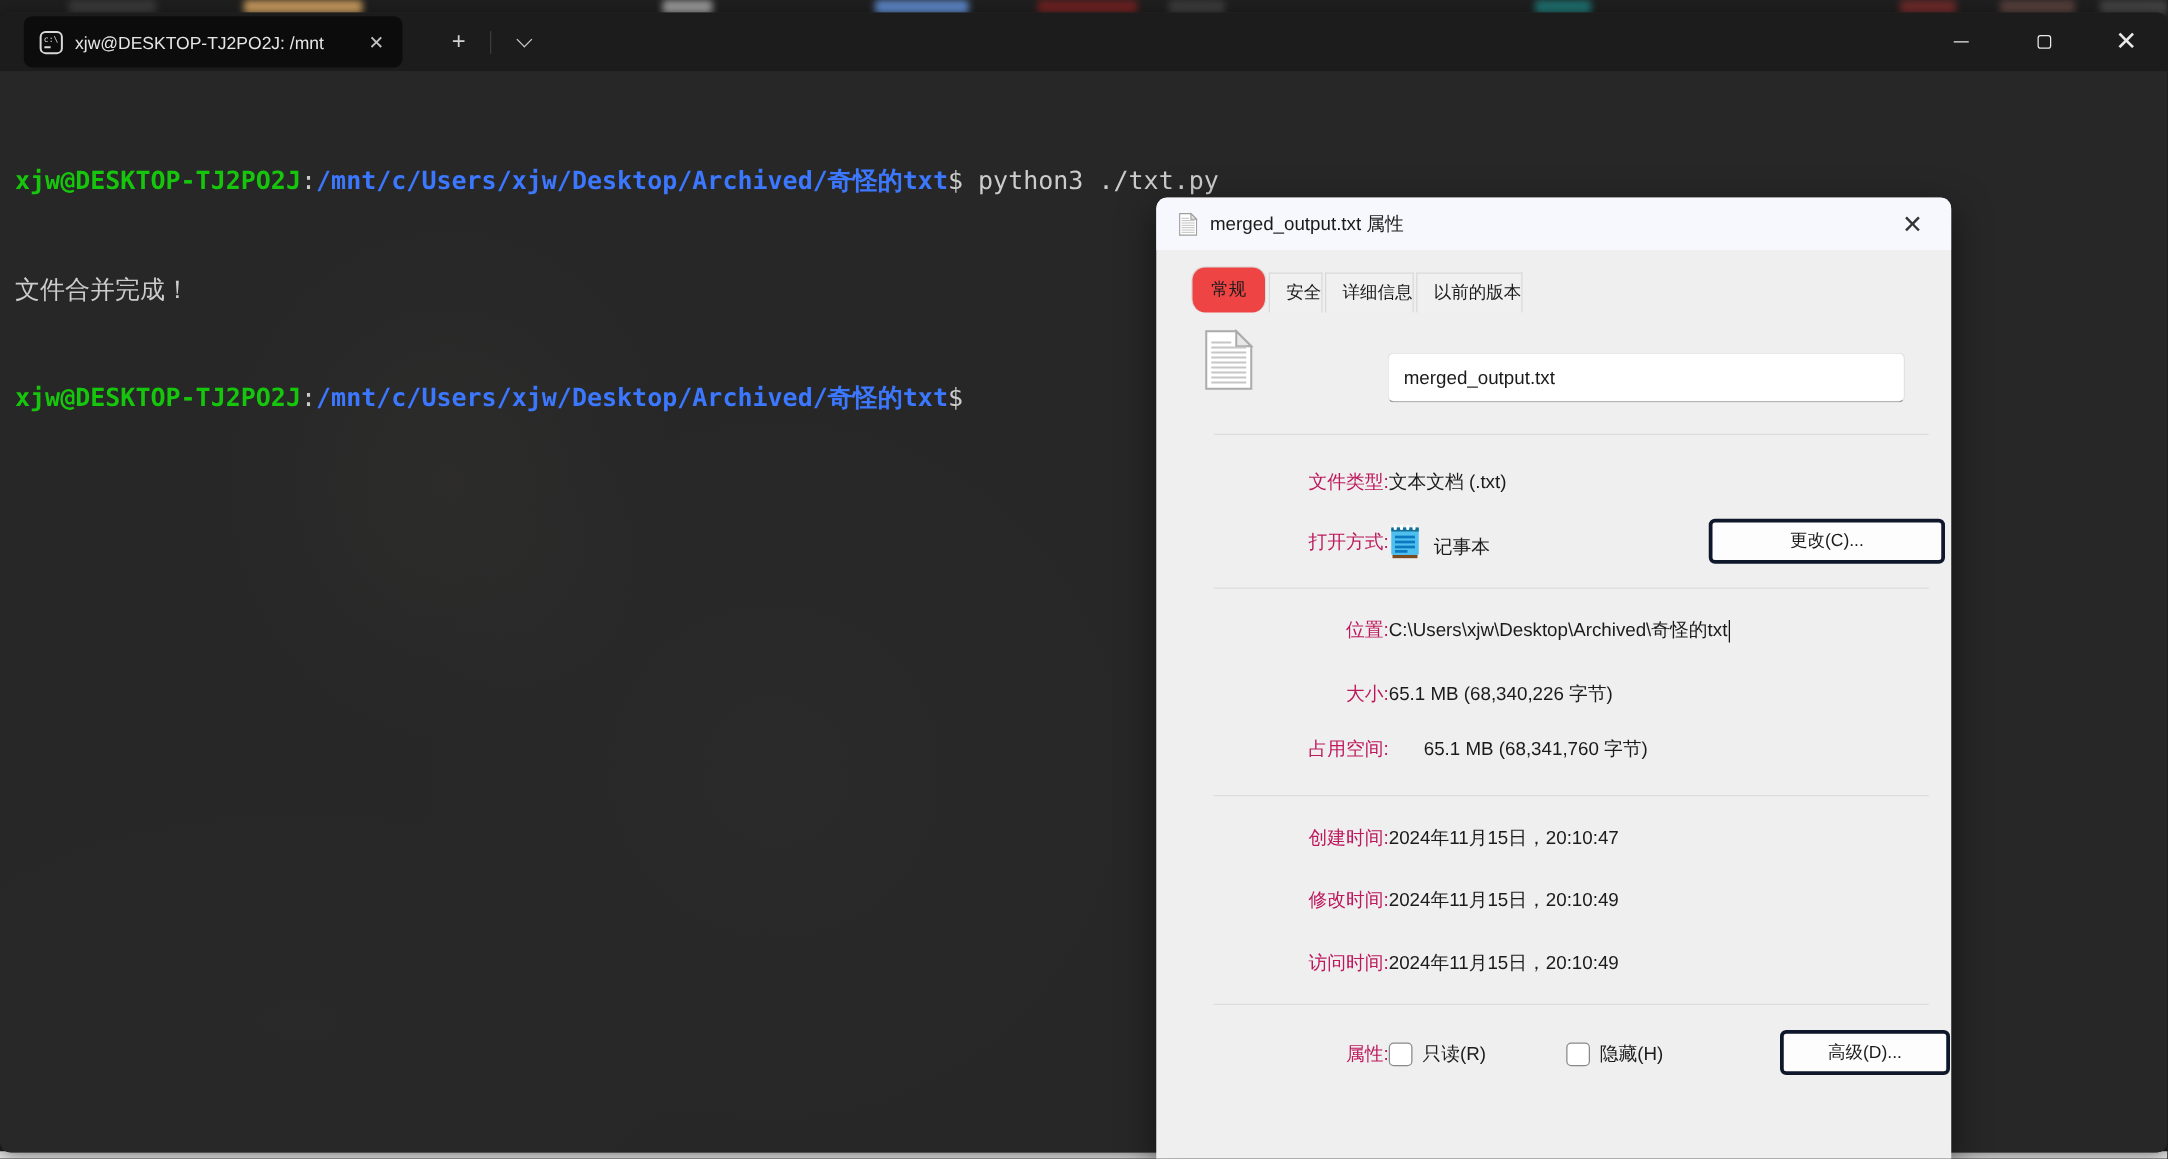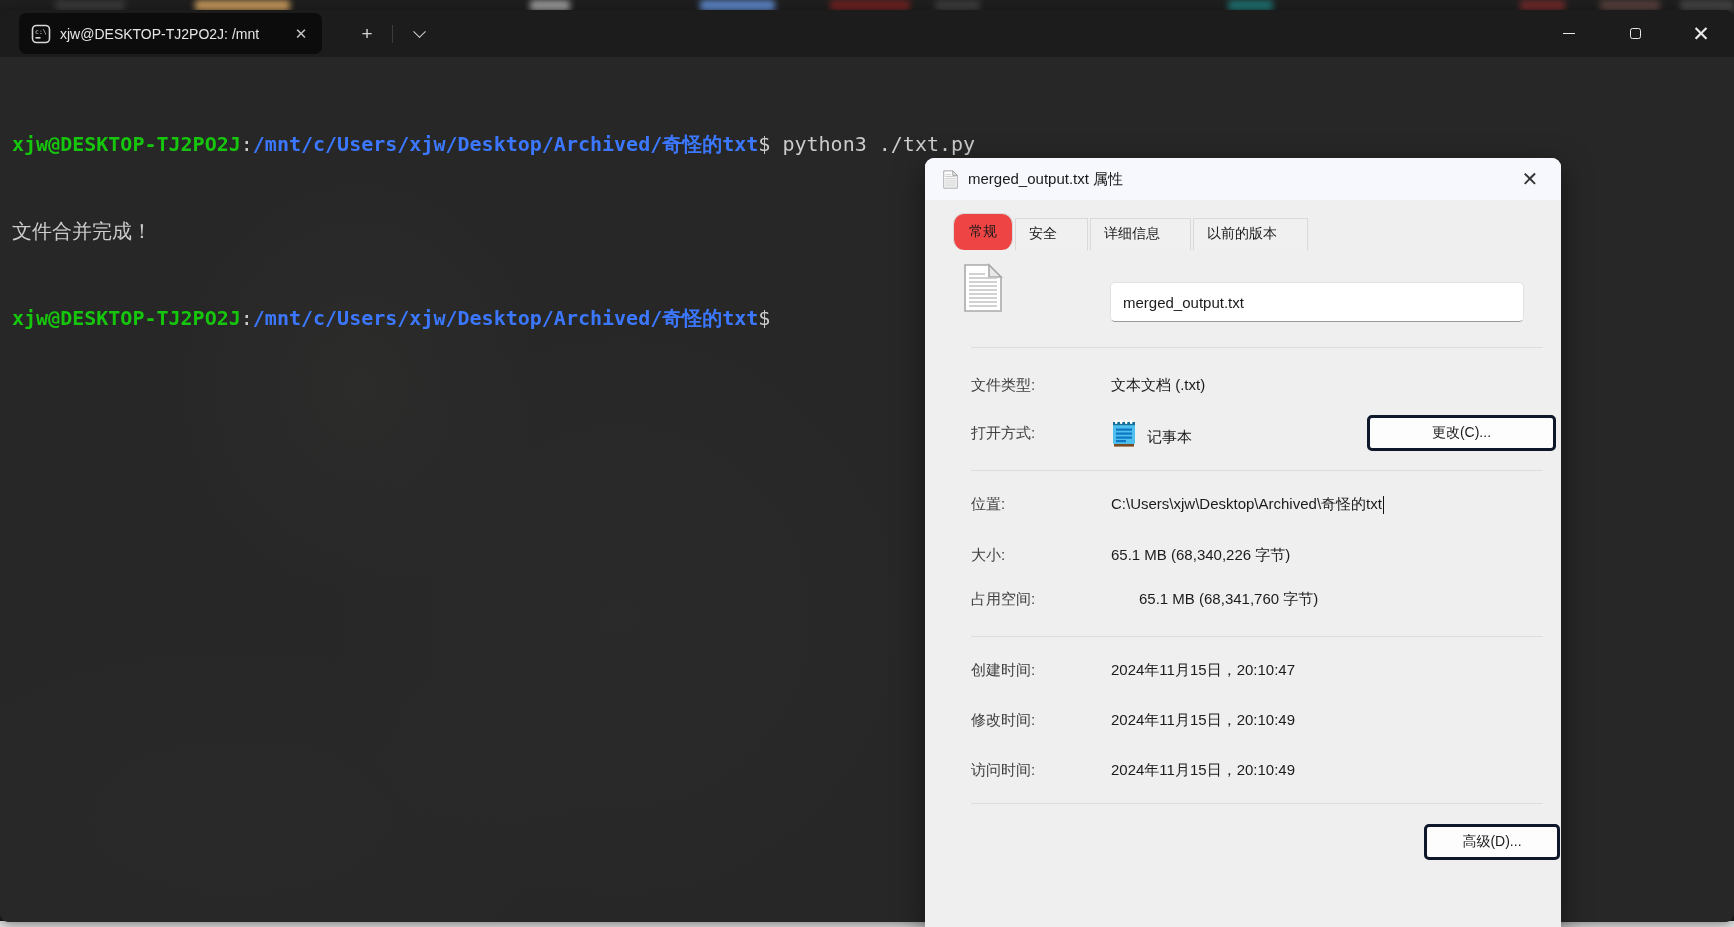--- a/index.html
+++ b/index.html
@@ -55,28 +55,28 @@
   .dialog { position:absolute; left:925px; top:158px; width:636px; height:769px;
     background:#efefef; border-radius:9px 9px 0 0;
     box-shadow:0 10px 30px rgba(0,0,0,.5); overflow:hidden; font-size:15px; color:#1b1b1b; }
   .dlg-titlebar { position:absolute; left:0; top:0; right:0; height:42px; background:#f6f8fd;
     display:flex; align-items:center; padding:0 14px 0 18px; }
   .dlg-title { margin-left:10px; font-size:15px; color:#1a1a1a; }
   .dlg-close { margin-left:auto; width:34px; height:30px; display:flex; align-items:center;
     justify-content:center; color:#333; font-size:20px; font-weight:300; border-radius:5px; }
 
   .dlg-tabs { position:absolute; left:28px; top:58px; height:34px; display:flex; align-items:flex-end; }
-  .dlg-tab { padding:6px 30px 7px 13px; font-size:14px; border:1px solid #d9d9d9; border-bottom:none;
+  .dlg-tab { padding:6px 0 7px 13px; font-size:14px; border:1px solid #d9d9d9; border-bottom:none;
     background:#f0f0f0; color:#1b1b1b; margin-right:2px; }
   .dlg-tab.active { background:#ef4444; padding:9px 15px 9px 15px; position:relative; z-index:2;border-radius:11px; }
 
   .sep { position:absolute; left:46px; right:18px; height:1px; background:#dddddd; }
 
   .row { position:absolute; left:46px; right:37px; display:flex; align-items:center; }
-  .row .lbl { width:140px; flex:0 0 140px; color:#404040; }
+  .row .lbl { width:140px; flex:0 0 140px; color:#be185d;text-align:right; }
   .row .val { color:#1b1b1b; }
 
   .big-doc-icon { position:absolute; left:38px; top:105px; }
   .name-input { position:absolute; left:185px; top:124px; right:37px; height:40px; background:#ffffff;
     border:1px solid #e2e2e2; border-bottom:1px solid #9b9b9b; border-radius:5px;
     font-family:"Liberation Sans", sans-serif; font-size:15px; color:#1a1a1a; padding:0 12px; }
 
   .btn { position:absolute; background:#fdfdfd; border:3px solid #0f172a; border-radius:5px;
     font-family:"Liberation Sans", sans-serif; font-size:14px; color:#1a1a1a;
     display:flex; align-items:center; justify-content:center; }
@@ -255,15 +255,26 @@
     <span class="val" data-interactable="false">2024年11月15日，20:10:49</span>
   </div>
 
   <div class="row" style="top:603px;" data-interactable="false">
     <span class="lbl" data-interactable="false">访问时间:</span>
     <span class="val" data-interactable="false">2024年11月15日，20:10:49</span>
   </div>
 
   <div class="sep" style="top:645px;" data-interactable="false"></div>
 
+  <div class="row" style="top:676px;" data-interactable="false">
+    <span class="lbl" data-interactable="false">属性:</span>
+    <span class="cb-group" data-interactable="true">
+      <span class="checkbox" data-interactable="true"></span>
+      <span data-interactable="false">只读(R)</span>
+    </span>
+    <span class="cb-group" data-interactable="true">
+      <span class="checkbox" data-interactable="true"></span>
+      <span data-interactable="false">隐藏(H)</span>
+    </span>
+  </div>
   <button class="btn btn-advanced" data-interactable="true">高级(D)...</button>
 
 </div>
 
 </body></html>

